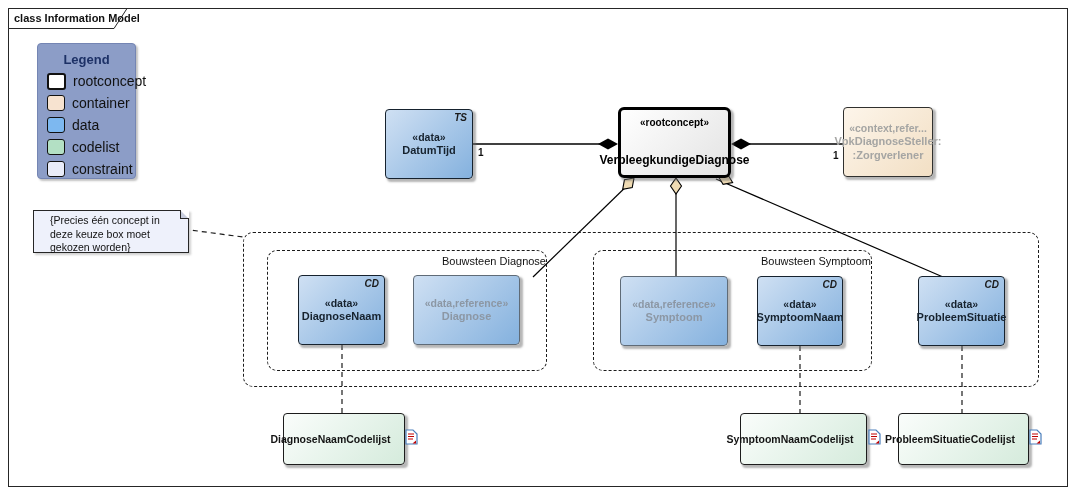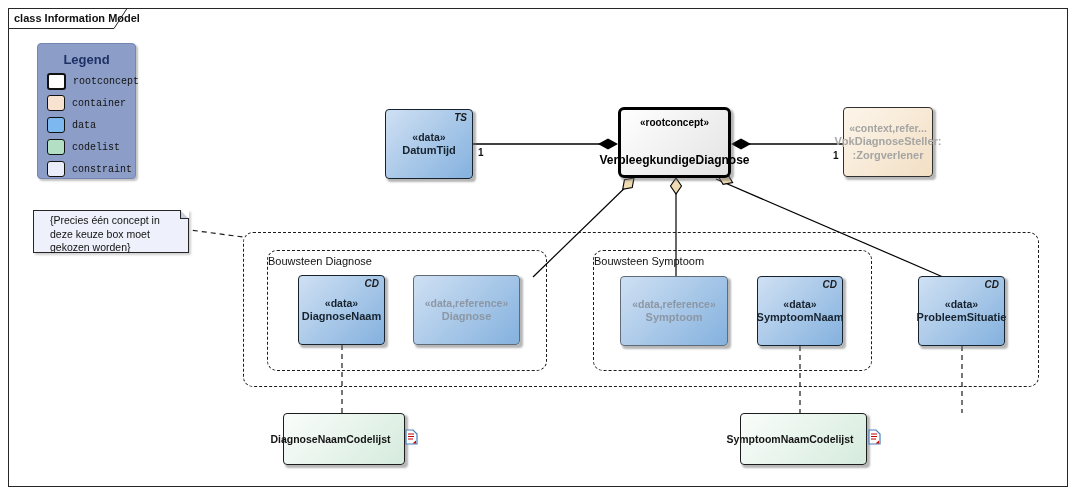--- a/index.html
+++ b/index.html
@@ -18,35 +18,35 @@
           background:#8c9dc7;border:1px solid #7485b3;border-radius:4px;
           box-shadow:2px 2px 2px rgba(120,120,120,.45);z-index:4;}
   .legend-title{text-align:center;font-size:13px;font-weight:bold;color:#1d3166;margin-top:8px;}
   .legend-row{display:flex;align-items:center;gap:7px;margin:6px 0 0 9px;height:16px;}
   .swatch{width:16px;height:14px;border:1px solid #111;border-radius:3px;background:#fff;flex:0 0 auto;}
   .swatch.root{border-width:2.5px;width:15px;height:13px;}
   .swatch.container{background:#f7e3d0;}
   .swatch.data{background:#7db8f0;}
   .swatch.codelist{background:#b3e0c4;}
   .swatch.constraint{background:#e9ecf9;}
-  .legend-row span.lbl{font-size:10px;color:#111;font-family:Liberation Mono, monospace;}
+  .legend-row span.lbl{font-size:14px;color:#111;}
 
   
   .note{position:absolute;left:33px;top:210px;width:142px;height:41px;
         background:#eef1fb;border:1px solid #262626;z-index:4;
         box-shadow:2px 2px 2px rgba(120,120,120,.35);padding-left:12px;}
   .note-text{font-size:10.5px;color:#111;padding:3px 4px;line-height:1.3;}
   .note-fold{position:absolute;right:-1px;top:-1px;width:0;height:0;
              border-left:9px solid #c9cede;border-top:9px solid #fff;}
   .note-fold2{position:absolute;right:-1px;top:-1px;width:9px;height:9px;
               border-left:1px solid #262626;border-bottom:1px solid #262626;box-sizing:border-box;}
 
   
   .dashed-box{position:absolute;border:1.5px dashed #1c1c1c;border-radius:10px;z-index:1;}
-  .group-label{position:absolute;width:100%;text-align:left;top:4px;font-size:11px;color:#111;}
+  .group-label{position:absolute;width:100%;text-align:right;top:4px;font-size:11px;color:#111;}
 
   
   .node{position:absolute;border-radius:4px;z-index:3;box-sizing:border-box;
         display:flex;flex-direction:column;align-items:center;justify-content:center;
         box-shadow:2.5px 2.5px 2px rgba(110,110,110,.5);}
   .node .stereo{font-size:10.5px;font-weight:bold;}
   .node .nname{font-size:11px;font-weight:bold;margin-top:2px;}
   .node .tag{position:absolute;top:2px;right:5px;font-size:10px;font-style:italic;font-weight:bold;color:#1b1b1b;}
 
   .node.data{background:linear-gradient(135deg,#cfe0f3 0%,#84b1de 100%);
@@ -232,14 +232,26 @@
       <svg width="13" height="16" viewBox="0 0 13 16">
         <path d="M1,1 h7 l4,4 v10 h-11 z" fill="#fff" stroke="#4a7ebb" stroke-width="1.2"></path>
         <line x1="3" y1="5" x2="9" y2="5" stroke="#c00000" stroke-width="1"></line>
         <line x1="3" y1="7.5" x2="9" y2="7.5" stroke="#c00000" stroke-width="1"></line>
         <line x1="3" y1="10" x2="8" y2="10" stroke="#c00000" stroke-width="1"></line>
         <polygon points="11,14.5 7.5,14.5 11,11.5" fill="#c00000"></polygon>
       </svg>
     </span>
   </div>
 
+  <div class="codelist-node" style="left:898px;top:413px;width:129px;height:50px;">
+    <span class="clabel">ProbleemSituatieCodelijst</span>
+    <span>
+      <svg width="13" height="16" viewBox="0 0 13 16">
+        <path d="M1,1 h7 l4,4 v10 h-11 z" fill="#fff" stroke="#4a7ebb" stroke-width="1.2"></path>
+        <line x1="3" y1="5" x2="9" y2="5" stroke="#c00000" stroke-width="1"></line>
+        <line x1="3" y1="7.5" x2="9" y2="7.5" stroke="#c00000" stroke-width="1"></line>
+        <line x1="3" y1="10" x2="8" y2="10" stroke="#c00000" stroke-width="1"></line>
+        <polygon points="11,14.5 7.5,14.5 11,11.5" fill="#c00000"></polygon>
+      </svg>
+    </span>
+  </div>
 
 </div>
 
 </body></html>

